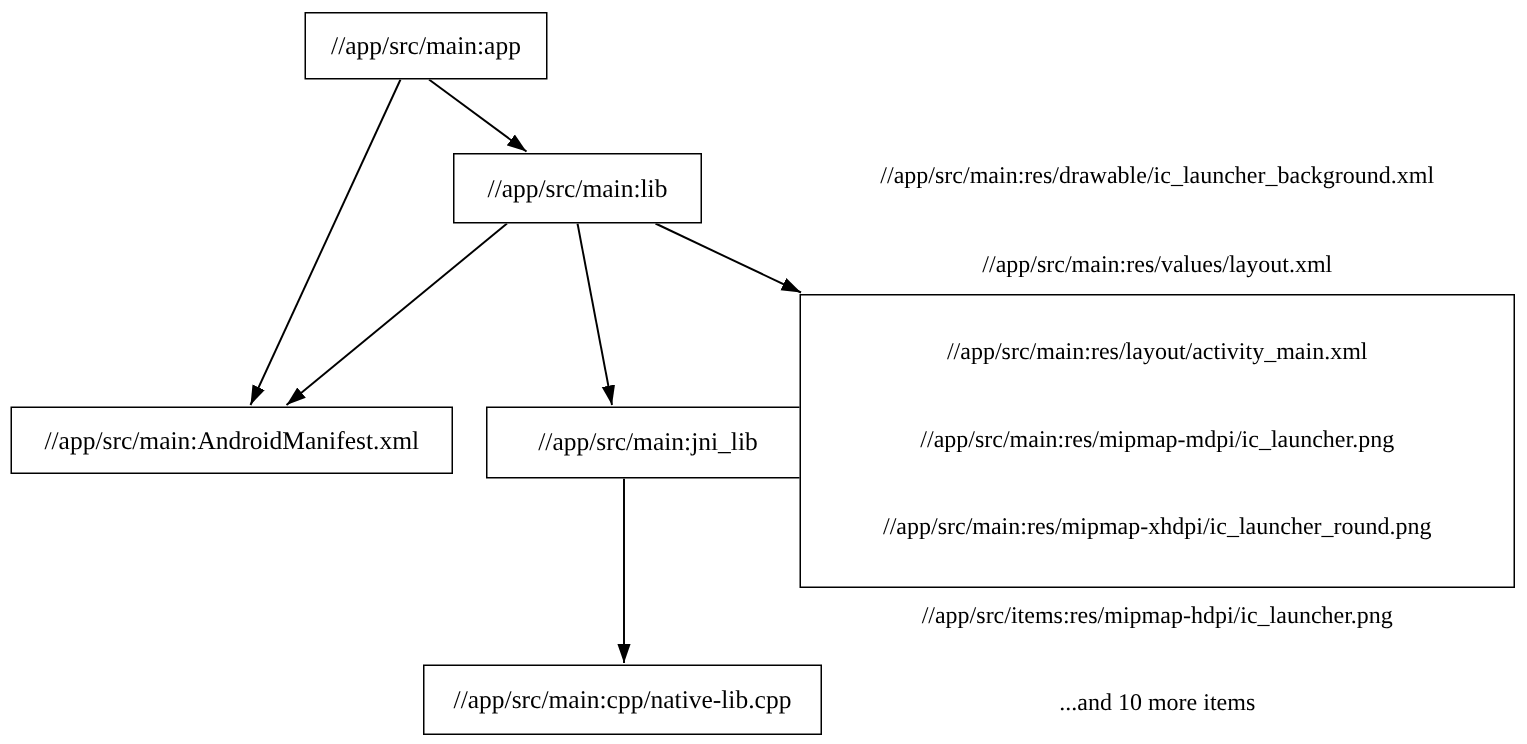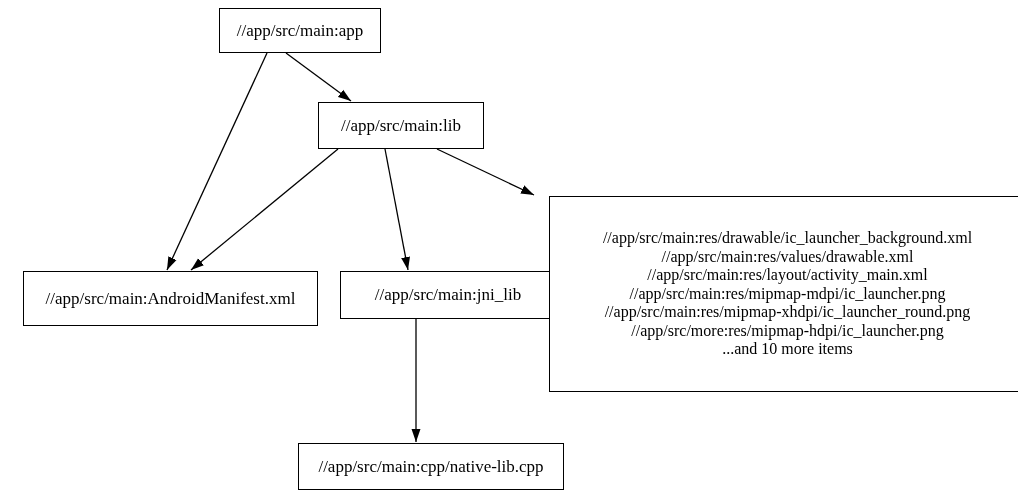--- a/index.html
+++ b/index.html
@@ -31,31 +31,31 @@
     position: absolute;
     box-sizing: border-box;
     background: #ffffff;
     border: 1.5px solid #000000;
     display: flex;
     align-items: center;
     justify-content: center;
     text-align: left;
     font-size: 17px;
     white-space: nowrap;
-    margin-left: 16px;
   }
   .node.multi {
     flex-direction: column;
     justify-content: center;
     font-size: 16px;
     line-height: 18.6px;
+    gap: 40px;
   }
   #node-app        { left: 203px; top: 8px;   width: 162px; height: 45px; }
   #node-lib        { left: 302px; top: 102px; width: 166px; height: 47px; }
-  #node-manifest   { left: 7px;   top: 271px; width: 295px; height: 55px; }
+  #node-manifest   { left: 7px;   top: 271px; width: 295px; height: 45px; }
   #node-jni-lib    { left: 324px; top: 271px; width: 216px; height: 48px; }
   #node-res-group  { left: 533px; top: 196px; width: 477px; height: 196px; }
   #node-native-lib { left: 282px; top: 443px; width: 266px; height: 47px; }
 </style>
 </head>
 <body>
 
 <div class="canvas">
 
   <svg class="edges" width="1018" height="496" viewBox="0 0 1018 496" xmlns="http://www.w3.org/2000/svg">
@@ -83,25 +83,25 @@
   <div class="node" id="node-manifest">
     <span>//app/src/main:AndroidManifest.xml</span>
   </div>
 
   <div class="node" id="node-jni-lib">
     <span>//app/src/main:jni_lib</span>
   </div>
 
   <div class="node multi" id="node-res-group">
     <div>//app/src/main:res/drawable/ic_launcher_background.xml</div>
-    <div>//app/src/main:res/values/drawable.xml</div>
+    <div>//app/src/main:res/values/layout.xml</div>
     <div>//app/src/main:res/layout/activity_main.xml</div>
     <div>//app/src/main:res/mipmap-mdpi/ic_launcher.png</div>
     <div>//app/src/main:res/mipmap-xhdpi/ic_launcher_round.png</div>
-    <div>//app/src/more:res/mipmap-hdpi/ic_launcher.png</div>
+    <div>//app/src/items:res/mipmap-hdpi/ic_launcher.png</div>
     <div>...and 10 more items</div>
   </div>
 
   <div class="node" id="node-native-lib">
     <span>//app/src/main:cpp/native-lib.cpp</span>
   </div>
 
 </div>
 
 </body></html>

